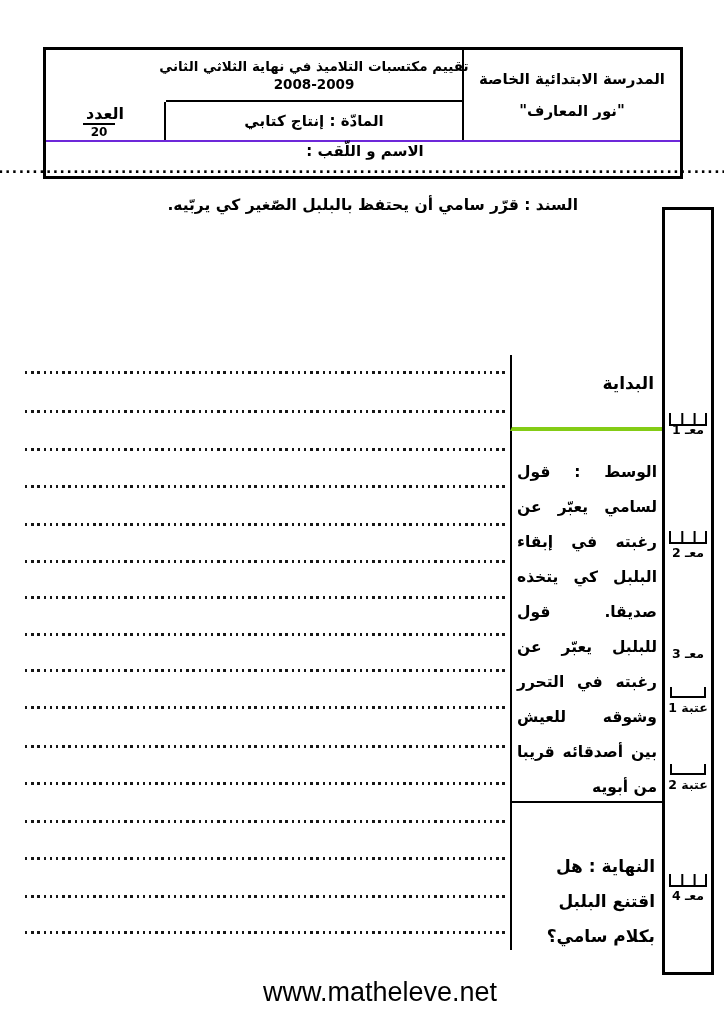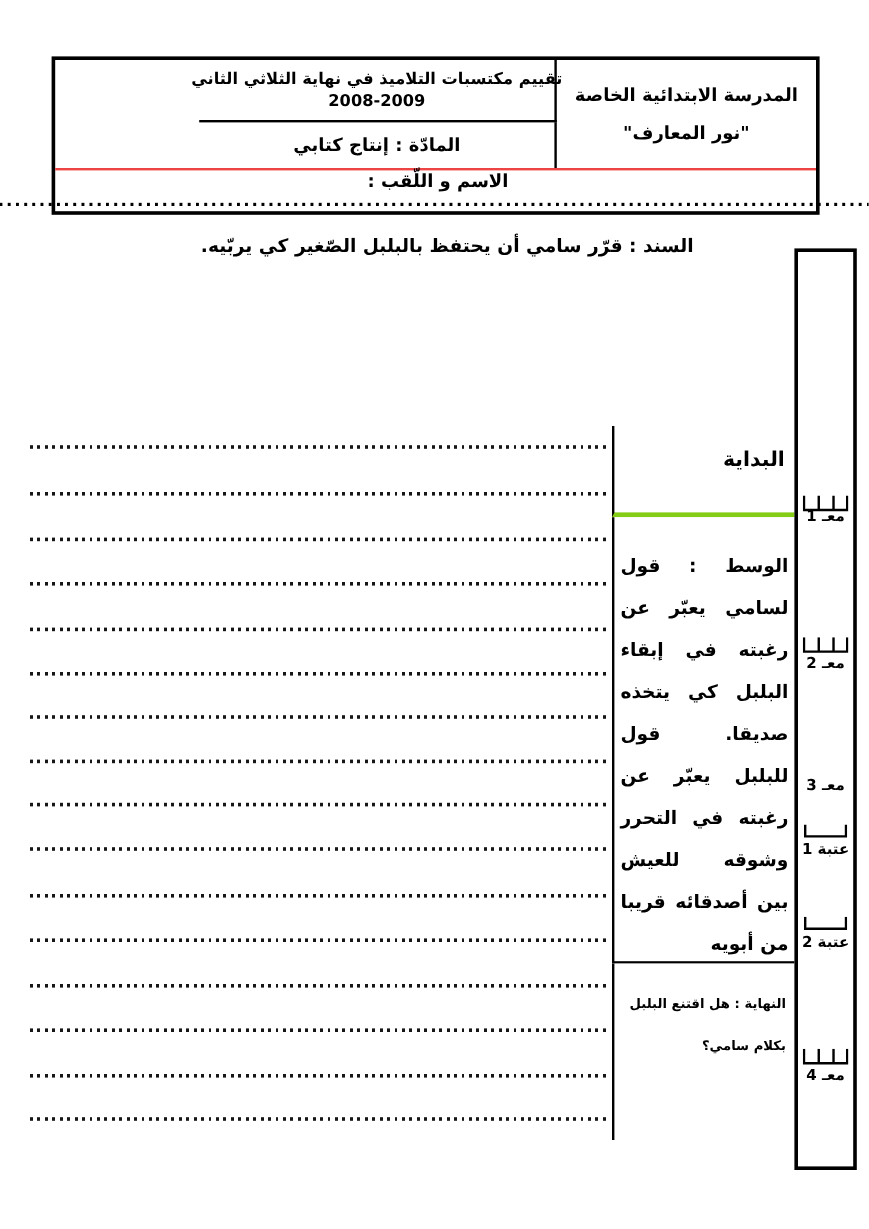--- a/index.html
+++ b/index.html
@@ -14,41 +14,41 @@
     grid-template-columns:120px 298px 1fr;
     grid-template-rows:52px 38px 36px;
     border:3px solid #000;background:#fff;
   }
   .hdr .cell{direction:rtl;display:flex;flex-direction:column;align-items:center;justify-content:center;font-weight:bold;}
   .c-year{grid-column:1;grid-row:1;border-right:2px solid #000;border-bottom:2px solid #000;font-size:16px;}
   .c-eval{grid-column:2;grid-row:1;border-right:2px solid #000;border-bottom:2px solid #000;font-size:13.5px;line-height:18px;white-space:nowrap;}
   .c-grade{grid-column:1;grid-row:2;border-right:2px solid #000;flex-direction:row;font-size:16px;}
   .c-subject{grid-column:2;grid-row:2;border-right:2px solid #000;font-size:15px;}
   .c-school{grid-column:3;grid-row:1/3;font-size:15px;line-height:17px;gap:15px;white-space:nowrap;}
-  .c-name{grid-column:1/4;grid-row:3;border-top:2px solid #ef4444;flex-direction:row;justify-content:flex-start;padding:0 8px;font-size:15px;}
+  .c-name{grid-column:1/4;grid-row:3;border-top:2px solid #6d28d9;flex-direction:row;justify-content:flex-start;padding:0 8px;font-size:15px;}
   .frac{display:inline-block;border-top:2px solid #000;font-size:12px;line-height:13px;padding:1px 8px 0 8px;margin-right:12px;vertical-align:-8px;font-weight:bold;}
   .name-dots{flex:1;overflow:hidden;white-space:nowrap;letter-spacing:1.5px;font-size:14px;font-weight:bold;direction:ltr;text-align:left;}
   .c-name .lbl{white-space:nowrap;margin-left:4px;}
   
   .sanad{position:absolute;left:65px;top:196px;width:513px;direction:rtl;text-align:right;font-size:15.5px;font-weight:bold;white-space:nowrap;}
   .sanad .body-txt{font-weight:bold;}
   .instruction{position:absolute;left:62px;top:247px;width:516px;direction:rtl;text-align:justify;font-size:14.5px;font-weight:bold;line-height:34px;}
   
   .dline{
     position:absolute;left:25px;width:482px;height:2.6px;
     background:repeating-linear-gradient(90deg,#161616 0 2.4px,transparent 2.4px 6.2px);
   }
   
   .sec{position:absolute;left:510px;width:152px;direction:rtl;background:#fff;}
   .sec-bidaya{top:355px;height:72px;border-left:2px solid #000;border-bottom:4px solid #84cc16;}
   .sec-bidaya .lbl{padding:18px 10px 0 0;font-size:17px;font-weight:bold;text-align:right;}
   .sec-wasat{top:431px;height:370px;border-left:2px solid #000;border-bottom:2px solid #000;}
   .sec-wasat .txt{padding:24px 7px 0 5px;font-size:15.5px;font-weight:bold;line-height:35px;text-align:justify;}
   .sec-nihaya{top:803px;height:147px;border-left:2px solid #000;}
-  .sec-nihaya .txt{padding:16px 9px 0 5px;font-size:11px;font-weight:bold;line-height:35px;text-align:right;}
+  .sec-nihaya .txt{padding:46px 9px 0 5px;font-size:17px;font-weight:bold;line-height:35px;text-align:right;}
   
   .score-col{position:absolute;left:662px;top:207px;width:46px;height:762px;border:3px solid #000;background:#fff;}
   .score-col .mk{position:absolute;left:0;width:100%;}
   .score-col svg{display:block;margin:0 auto;}
   .score-col .mk-lbl{position:absolute;width:100%;text-align:center;font-size:12.5px;font-weight:bold;direction:rtl;white-space:nowrap;}
   
   .footer{position:absolute;left:36px;top:977px;width:688px;text-align:center;
     font-family:"Liberation Sans",sans-serif;font-size:27px;color:#000;}
 </style>
 </head>
@@ -57,20 +57,24 @@
 <div class="sheet">
 
   <div class="hdr">
     <div class="cell c-eval">
       <span>تقييم مكتسبات التلاميذ في نهاية الثلاثي الثاني</span>
       <span>2008-2009</span>
     </div>
     <div class="cell c-school">
       <span>المدرسة الابتدائية الخاصة</span>
       <span>"نور المعارف"</span>
+    </div>
+    <div class="cell c-grade">
+      <span>العدد</span>
+      <span class="frac">20</span>
     </div>
     <div class="cell c-subject">
       <span>المادّة : إنتاج كتابي</span>
     </div>
     <div class="cell c-name">
       <span class="lbl">الاسم و اللّقب :</span>
       <span class="name-dots">.....................................................................................................................................................</span>
     </div>
   </div>
 
@@ -148,14 +152,17 @@
     <div class="mk-lbl" style="top:567px">عتبة 2</div>
 
     <div class="mk" style="top:664px">
       <svg width="38" height="14" viewBox="0 0 38 14">
         <path d="M1 0 V13 M13.3 0 V13 M25.6 0 V13 M37 0 V13 M0 12 H38" stroke="#000" stroke-width="2" fill="none"></path>
       </svg>
     </div>
     <div class="mk-lbl" style="top:678px">معـ 4</div>
   </div>
 
+  <div class="footer">
+    <span>www.matheleve.net</span>
+  </div>
 
 </div>
 
 </body></html>

